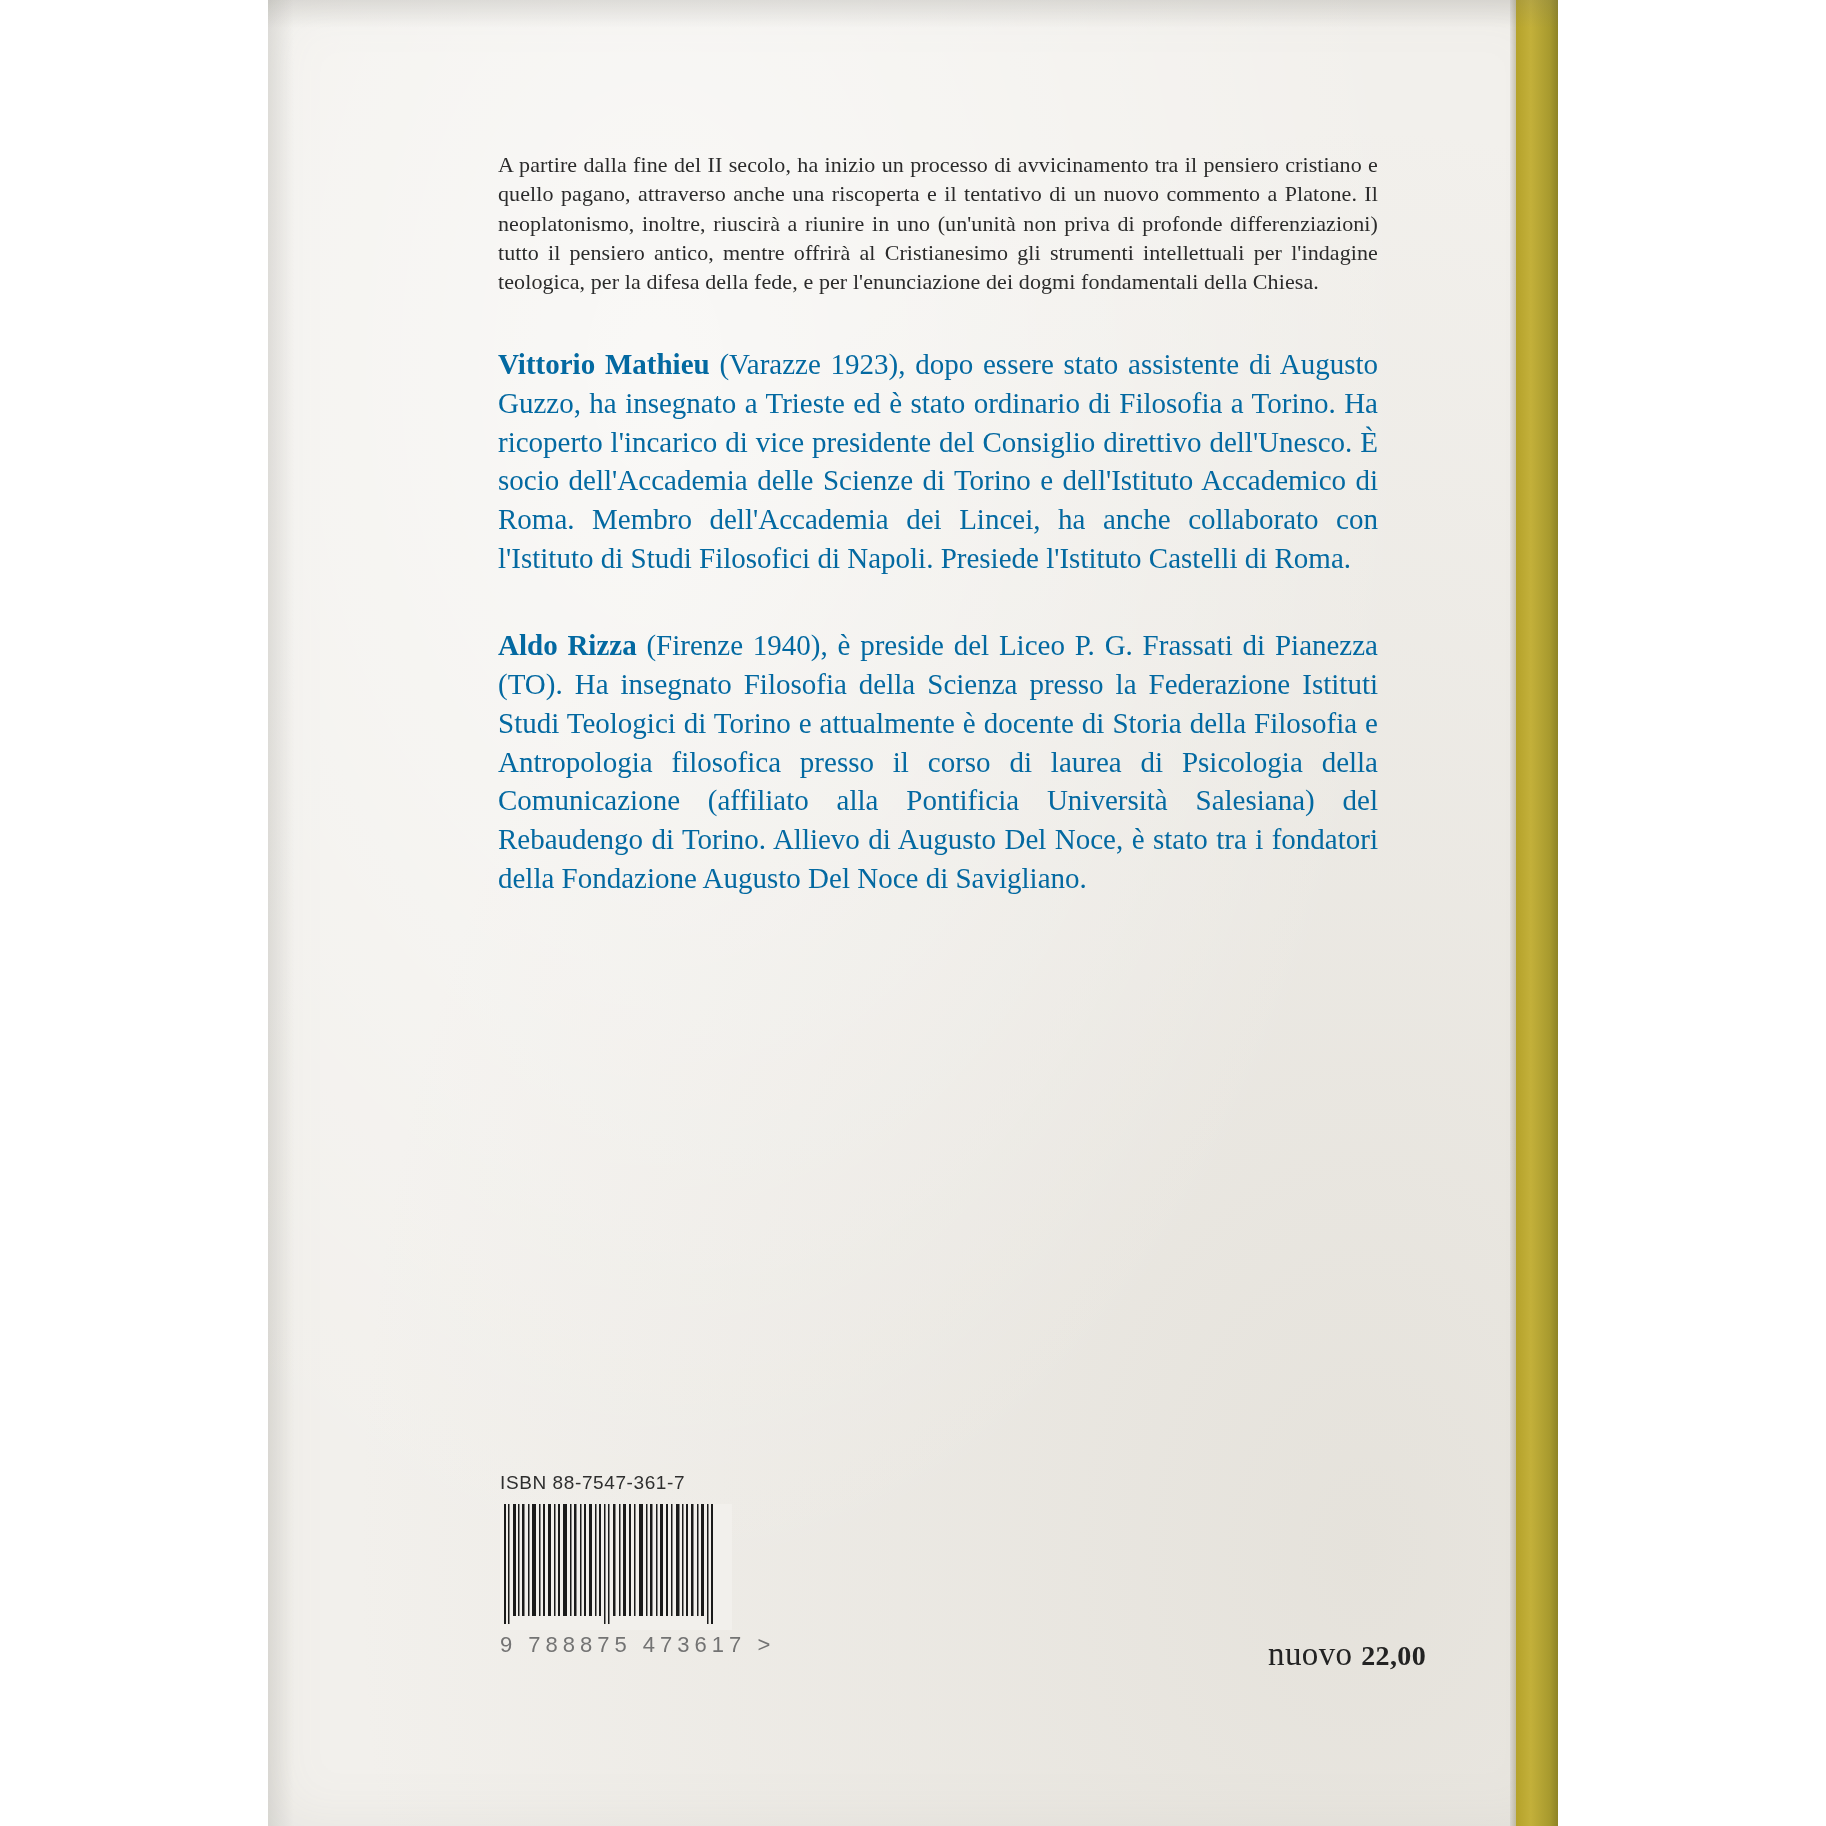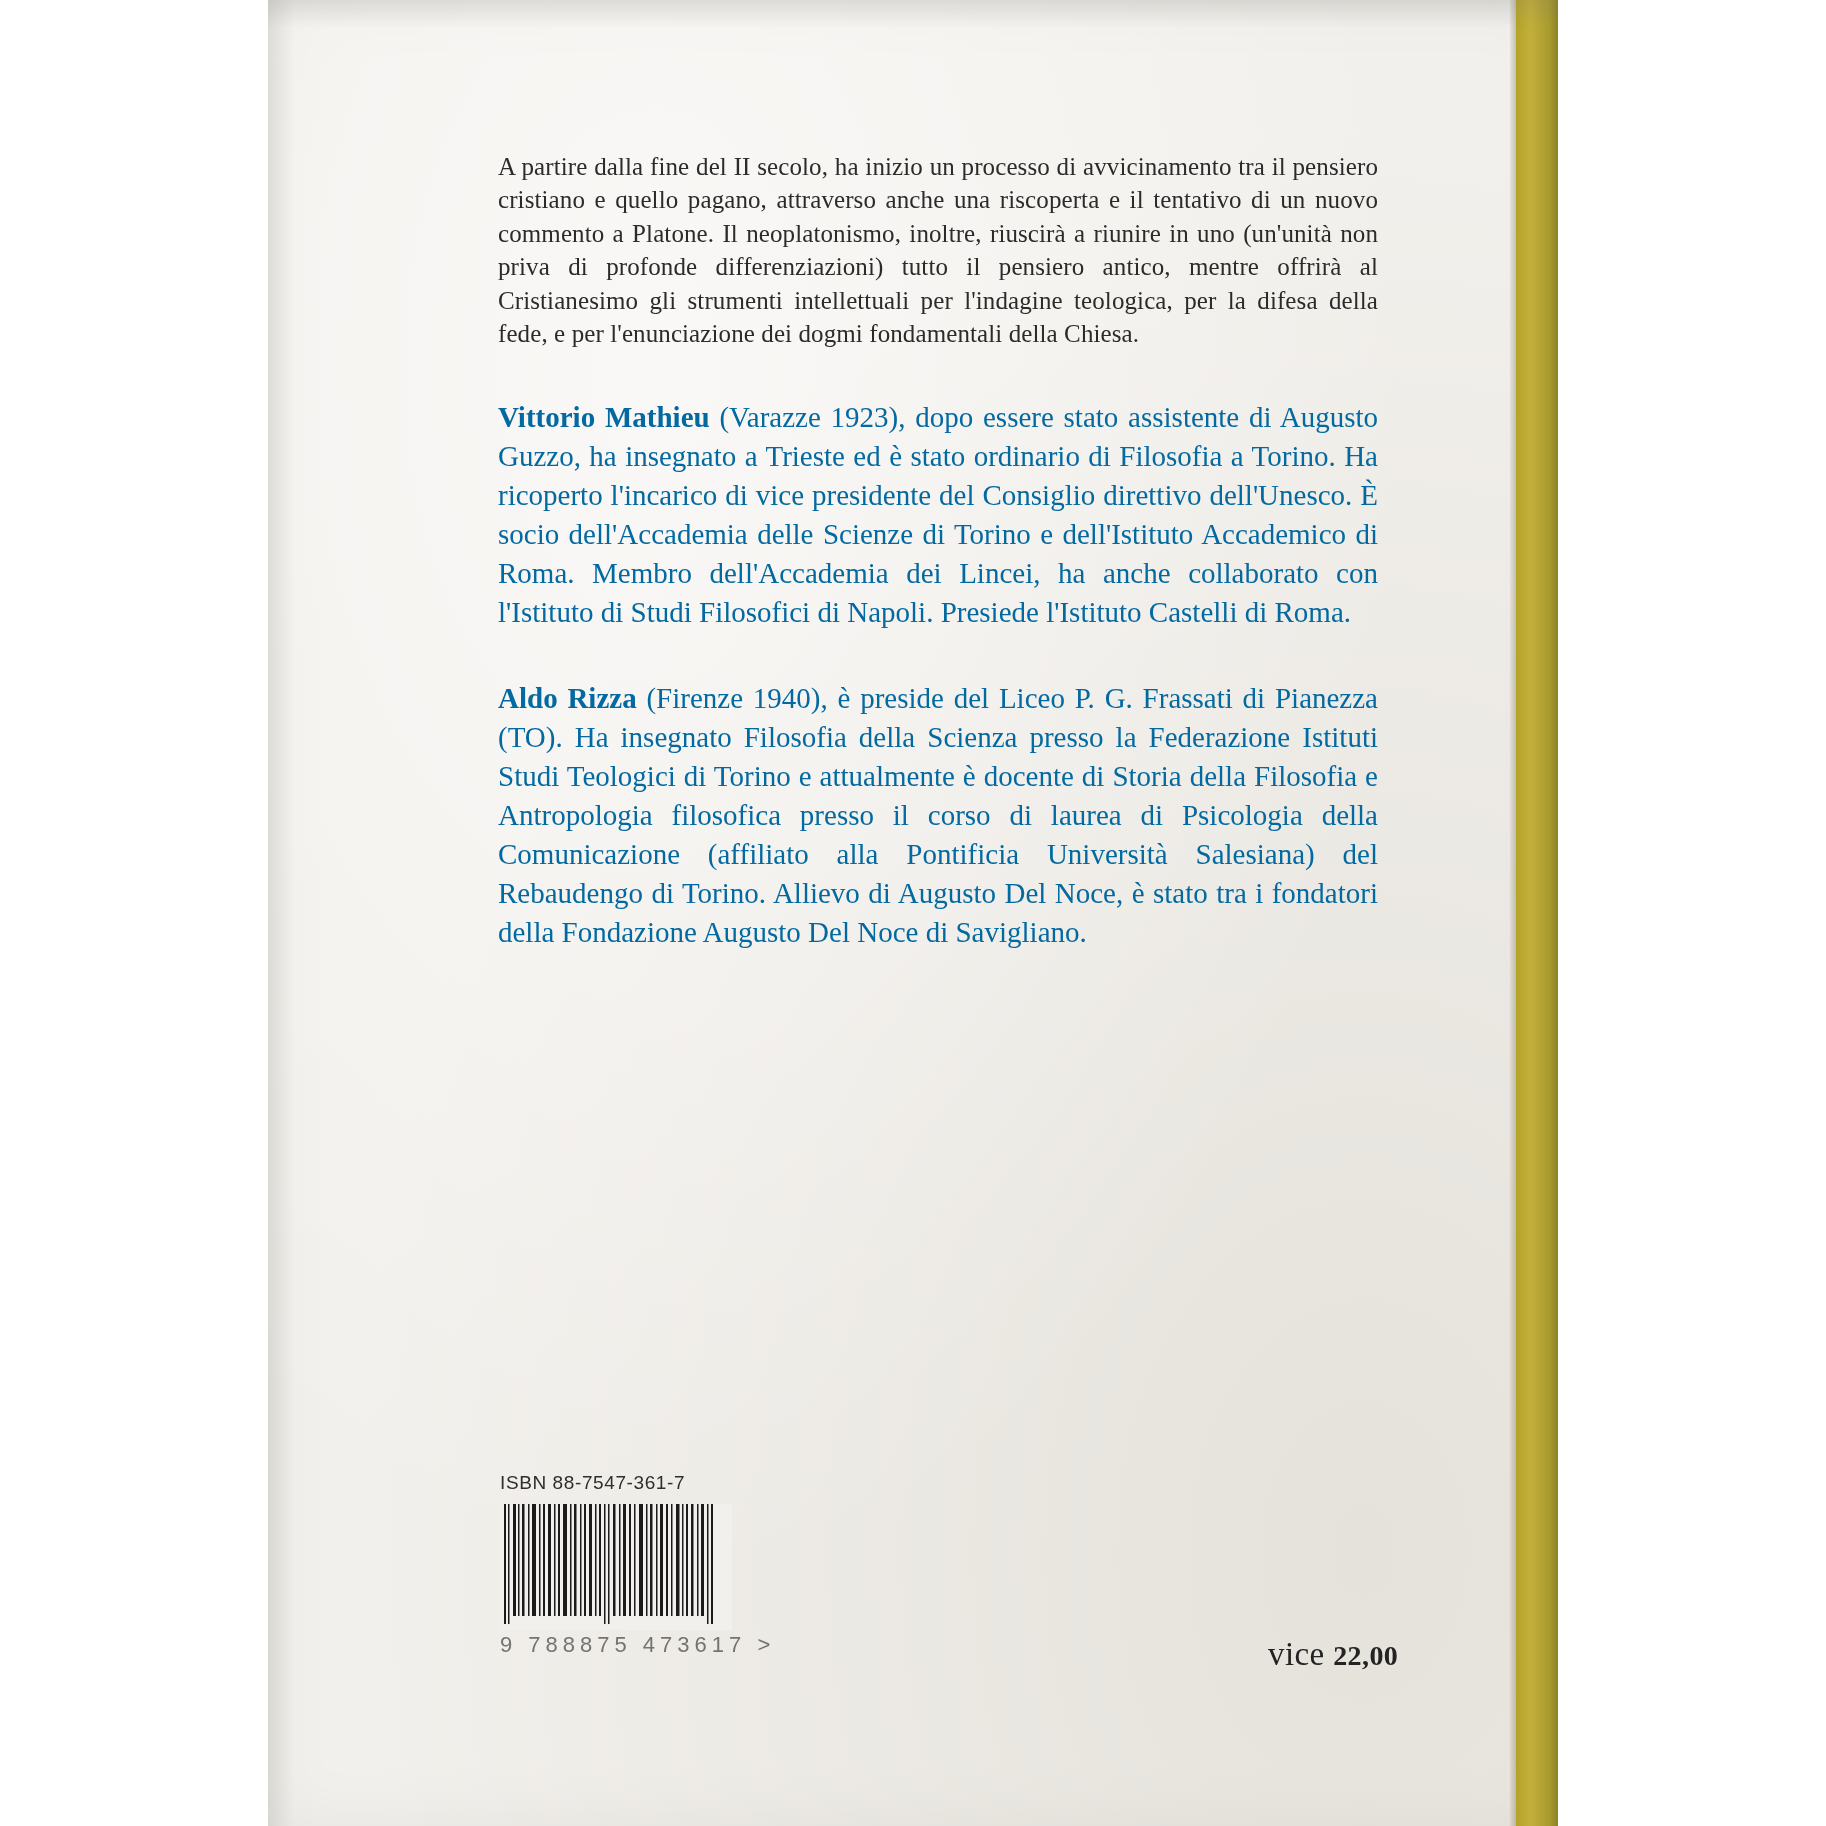--- a/index.html
+++ b/index.html
@@ -76,21 +76,21 @@
 
   .content {
     position: absolute;
     left: 230px;
     top: 150px;
     width: 880px;
     color: #262626;
   }
   p.blurb {
     margin: 0;
-    font-size: 25px;
+    font-size: 22px;
     line-height: 1.335;
     text-align: justify;
     color: #2b2b2b;
     letter-spacing: 0.1px;
   }
   p.blurb + p.blurb {
     margin-top: 0px;
   }
   .bio {
     margin-top: 48px;
@@ -227,20 +227,20 @@
           <rect x="191" y="0" width="2.5" height="112"></rect>
           <rect x="197" y="0" width="1.5" height="112"></rect>
           <rect x="201" y="0" width="3" height="112"></rect>
           <rect x="207" y="0" width="1.5" height="120"></rect>
           <rect x="211" y="0" width="2" height="120"></rect>
         </g>
       </svg>
       <div class="barcode-digits">9 788875 473617 &gt;</div>
     </div>
 
-    <div class="price"><span>vice</span> <span class="amount">22,00</span></div>
+    <div class="price"><span>nuovo</span> <span class="amount">22,00</span></div>
 
   </div>
 
   <div class="shadow-top"></div>
   <div class="shadow-left"></div>
 
 </div>
 
 </body></html>

